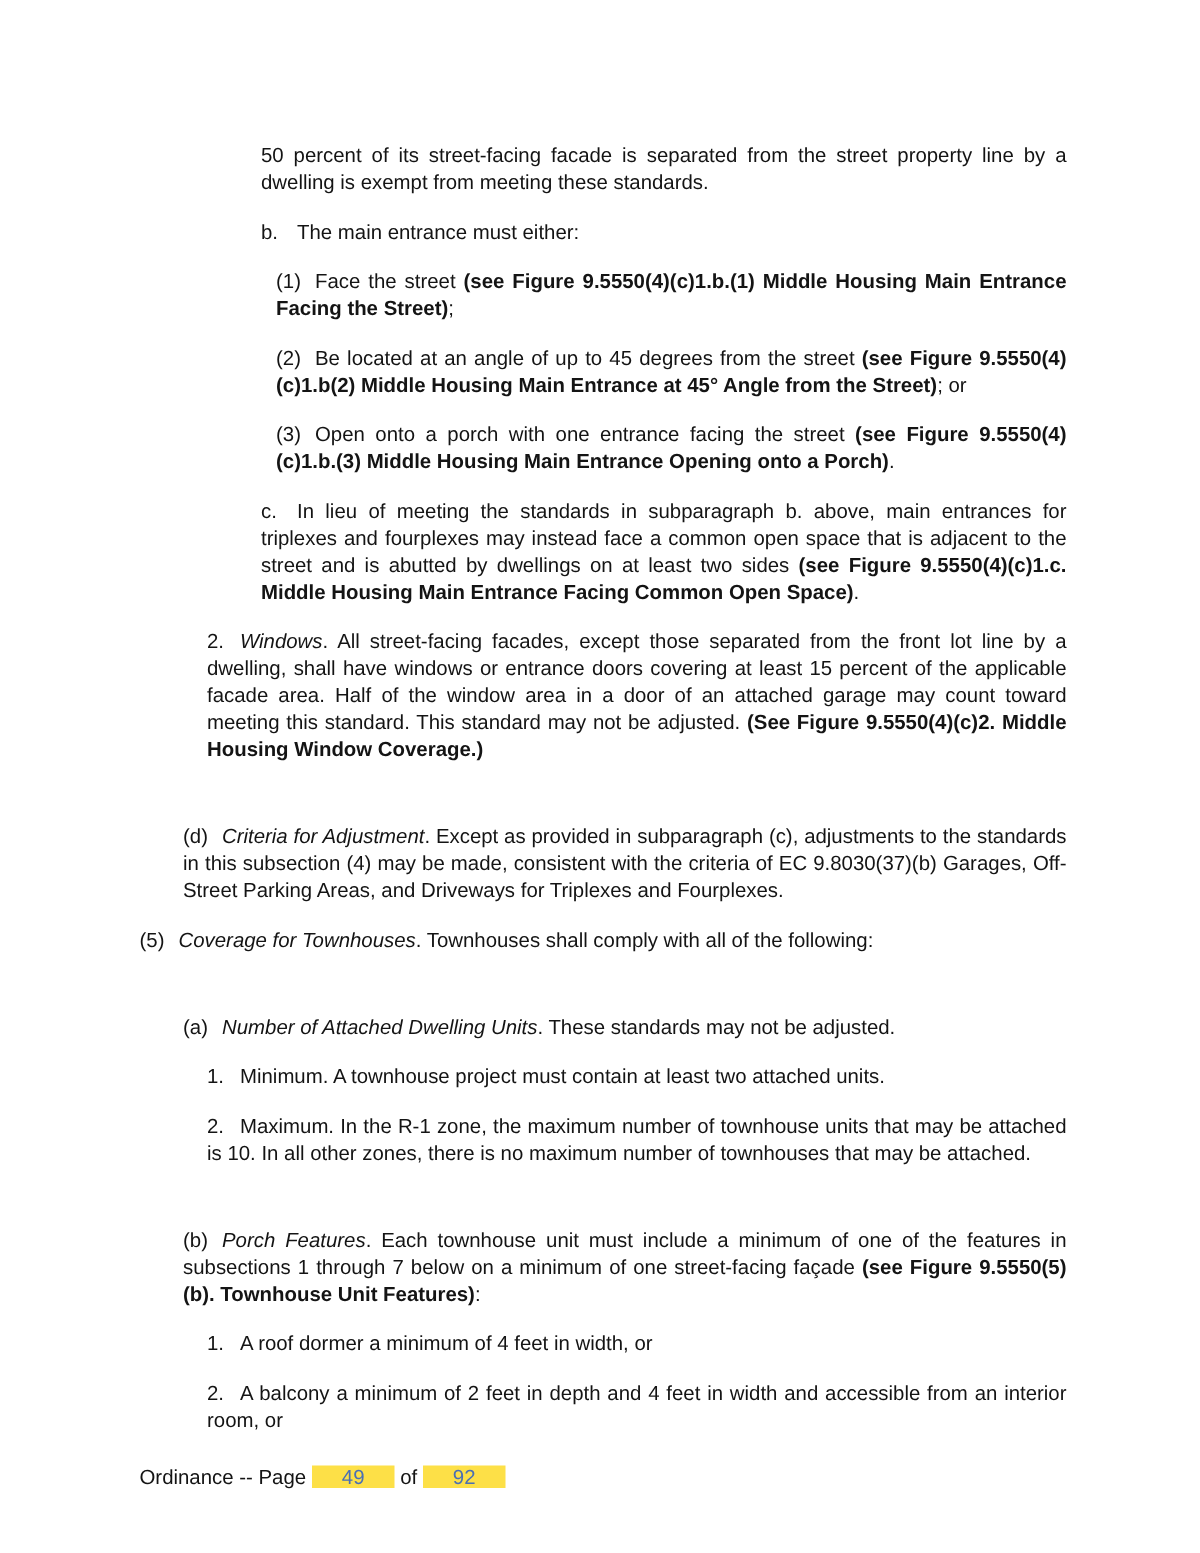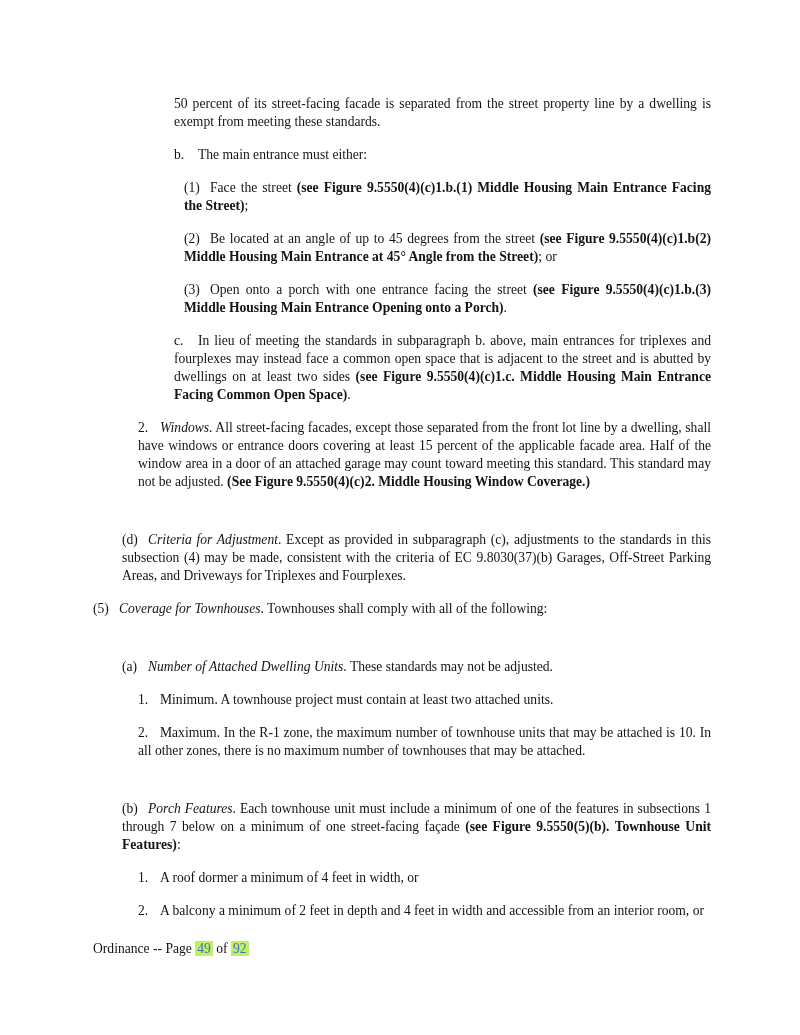--- a/index.html
+++ b/index.html
@@ -3,21 +3,21 @@
 <meta charset="utf-8">
 <style>
   * { box-sizing: border-box; }
   html, body { margin: 0; padding: 0; background: #ffffff; }
   .page {
     position: relative;
     width: 800px;
     height: 1035px;
     background: #ffffff;
     overflow: hidden;
-    font-family: Liberation Serif, serif;
+    font-family: Liberation Sans, sans-serif;
     font-size: 13.6px;
     line-height: 18px;
     color: #141414;
     padding-top: 95px;
   }
   .para {
     margin: 0 89px 15px 0;
     text-align: justify;
   }
   
@@ -32,22 +32,22 @@
   .lbl-26 { width: 26px; }
   .b { font-weight: bold; }
   .i { font-style: italic; }
   .footer {
     margin: 20px 89px 0 93px;
     text-align: left;
     white-space: nowrap;
   }
   .field {
     color: #4a6fb5;
-    background: #bef264;
-    padding: 0 2px;
+    background: #fde047;
+    padding: 0 20px;
     margin-top: 40px;
   }
 </style>
 </head>
 <body>
 
 <div class="page">
 
   <p class="para ind-d"><span>50 percent of its street-facing facade is separated from the street property line by a dwelling is exempt from meeting these standards.</span></p>
 

